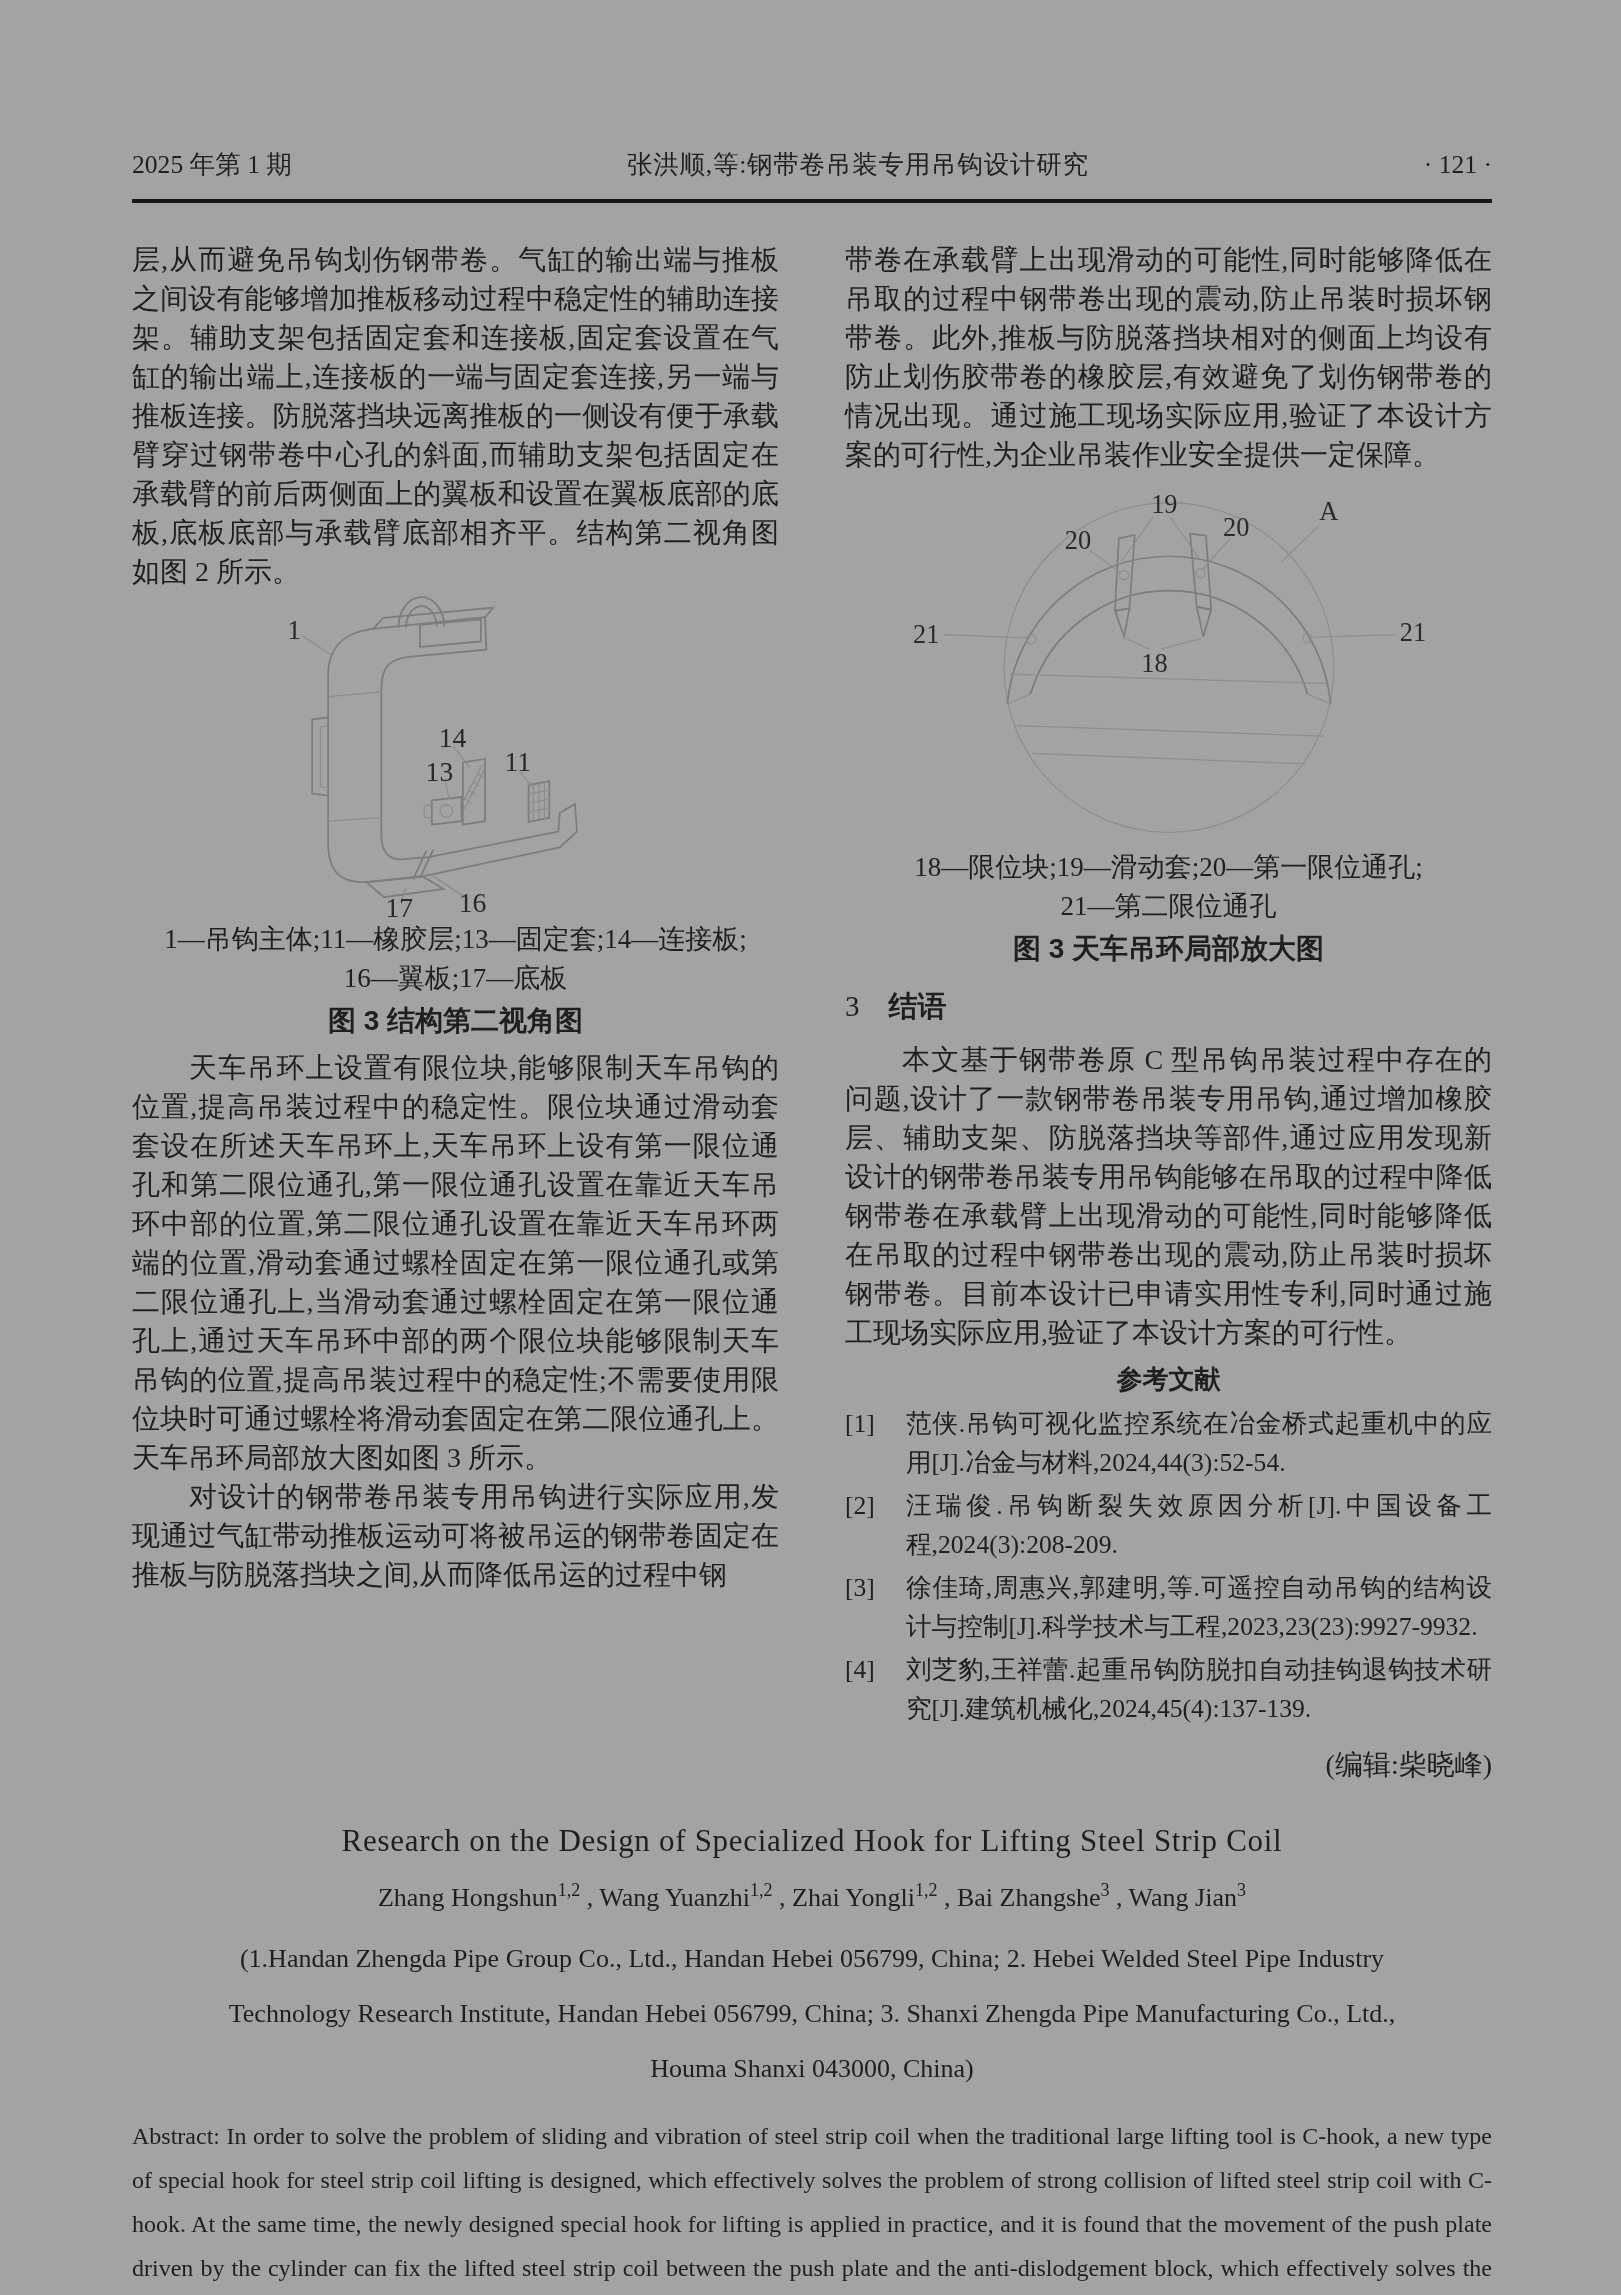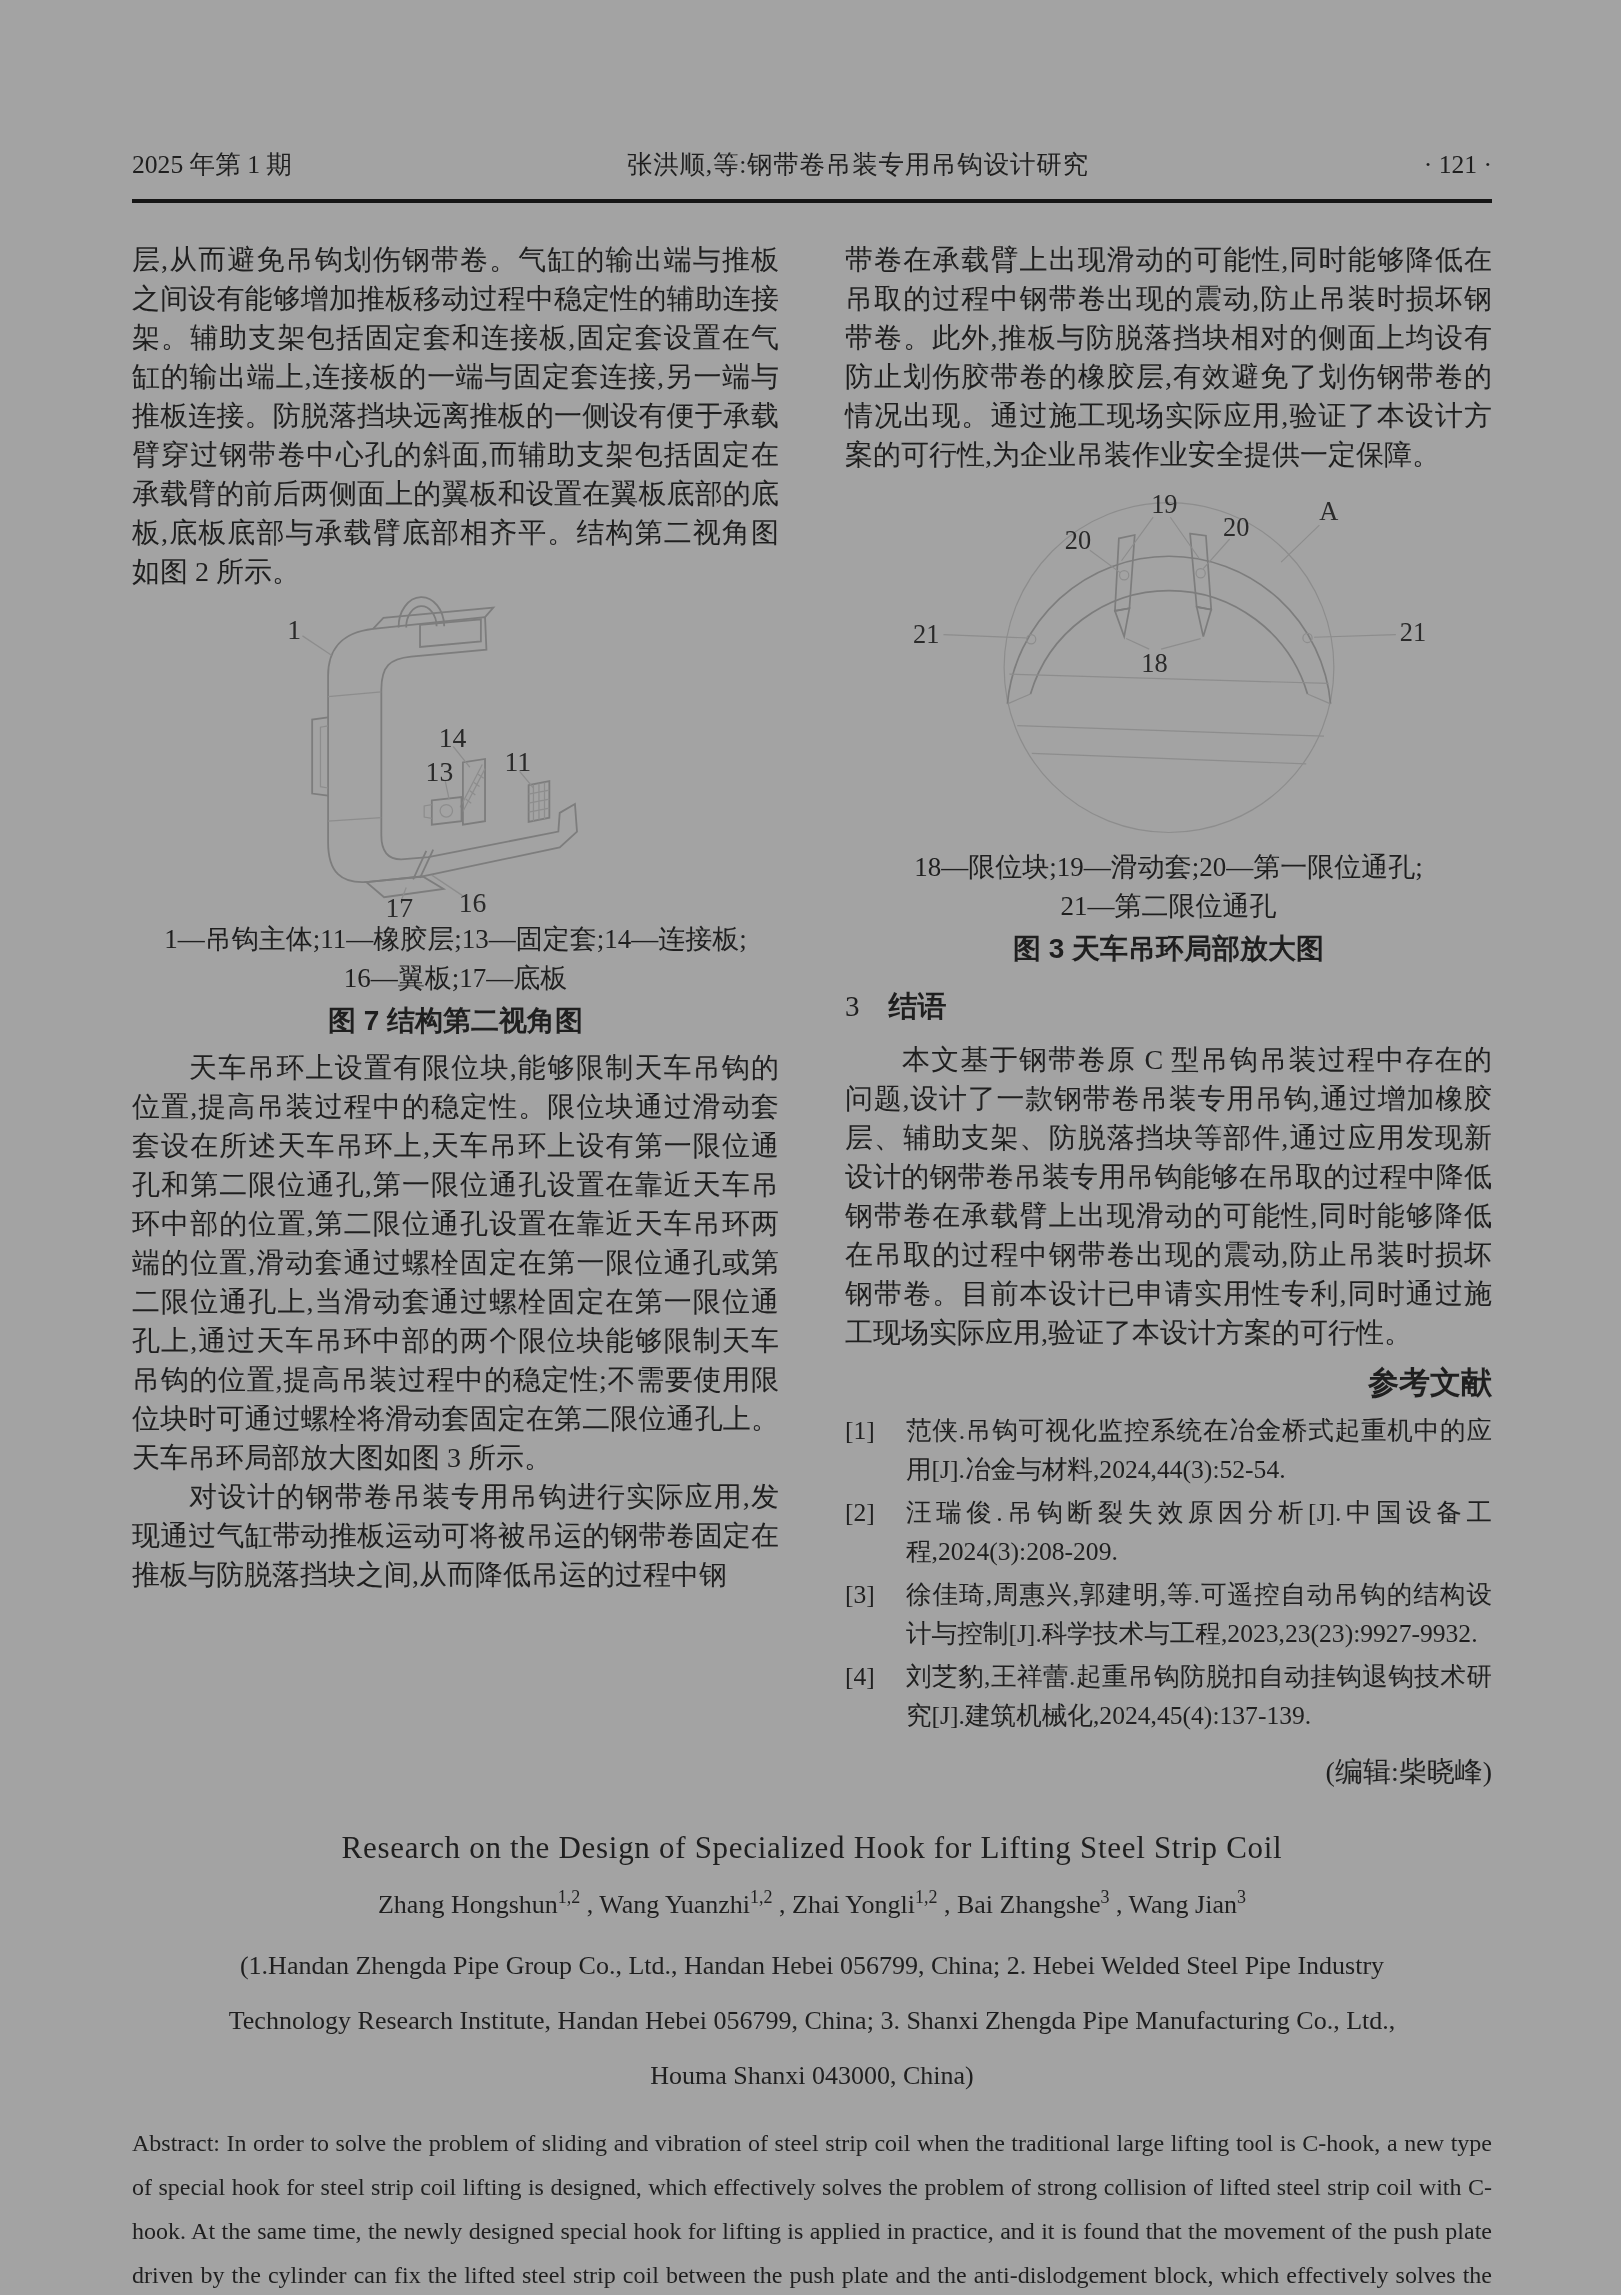--- a/index.html
+++ b/index.html
@@ -50,21 +50,21 @@
 
   .secthead{
     font-family:"Liberation Sans","DejaVu Sans",sans-serif;
     font-weight:bold;font-size:29px;
     margin:18px 0 12.5px 0;
   }
   .secthead .no{margin-right:29px;font-weight:normal;font-family:"Liberation Serif",serif;}
 
   .refhead{
     font-family:"Liberation Sans","DejaVu Sans",sans-serif;
-    font-weight:bold;font-size:31px;text-align:right;
+    font-weight:bold;font-size:26px;text-align:center;
     margin:9.7px 0 7px 0;
   }
   .ref{
     position:relative;
     margin:0 0 4.2px 0;
     padding-left:61px;
     font-size:25.6px;line-height:39px;
     text-align:justify;
   }
   .ref .tag{position:absolute;left:0;top:0;}
@@ -148,21 +148,21 @@
 
             <text class="figlab" x="36" y="66">1</text>
             <text class="figlab" x="255" y="222">14</text>
             <text class="figlab" x="236" y="272">13</text>
             <text class="figlab" x="350" y="258">11</text>
             <text class="figlab" x="284" y="462">16</text>
             <text class="figlab" x="178" y="468">17</text>
           </svg>
           <p class="figkey">1—吊钩主体;11—橡胶层;13—固定套;14—连接板;</p>
           <p class="figkey">16—翼板;17—底板</p>
-          <p class="figtitle">图 7  结构第二视角图</p>
+          <p class="figtitle">图 3  结构第二视角图</p>
         </div>
 
         <p class="body indent">天车吊环上设置有限位块,能够限制天车吊钩的位置,提高吊装过程中的稳定性。限位块通过滑动套套设在所述天车吊环上,天车吊环上设有第一限位通孔和第二限位通孔,第一限位通孔设置在靠近天车吊环中部的位置,第二限位通孔设置在靠近天车吊环两端的位置,滑动套通过螺栓固定在第一限位通孔或第二限位通孔上,当滑动套通过螺栓固定在第一限位通孔上,通过天车吊环中部的两个限位块能够限制天车吊钩的位置,提高吊装过程中的稳定性;不需要使用限位块时可通过螺栓将滑动套固定在第二限位通孔上。天车吊环局部放大图如图 3 所示。</p>
         <p class="body indent">对设计的钢带卷吊装专用吊钩进行实际应用,发现通过气缸带动推板运动可将被吊运的钢带卷固定在推板与防脱落挡块之间,从而降低吊运的过程中钢</p>
       </div>
 
       <div class="col">
         <p class="body">带卷在承载臂上出现滑动的可能性,同时能够降低在吊取的过程中钢带卷出现的震动,防止吊装时损坏钢带卷。此外,推板与防脱落挡块相对的侧面上均设有防止划伤胶带卷的橡胶层,有效避免了划伤钢带卷的情况出现。通过施工现场实际应用,验证了本设计方案的可行性,为企业吊装作业安全提供一定保障。</p>
 
         <div class="fig">

